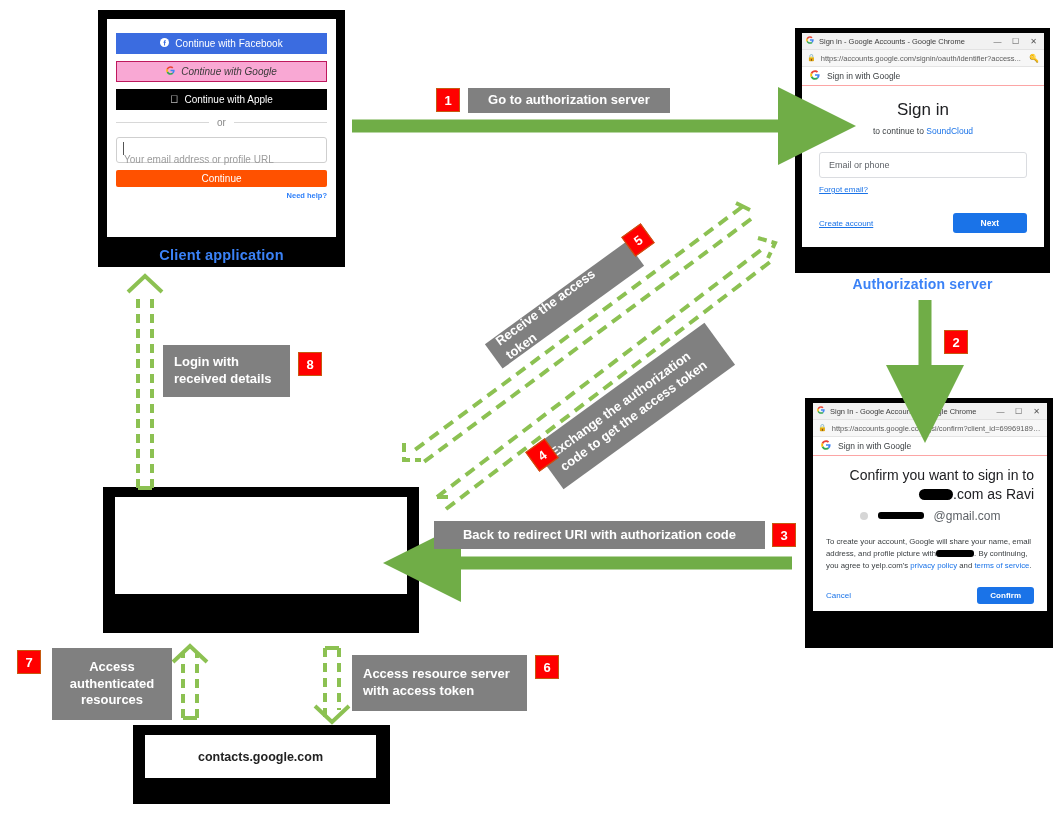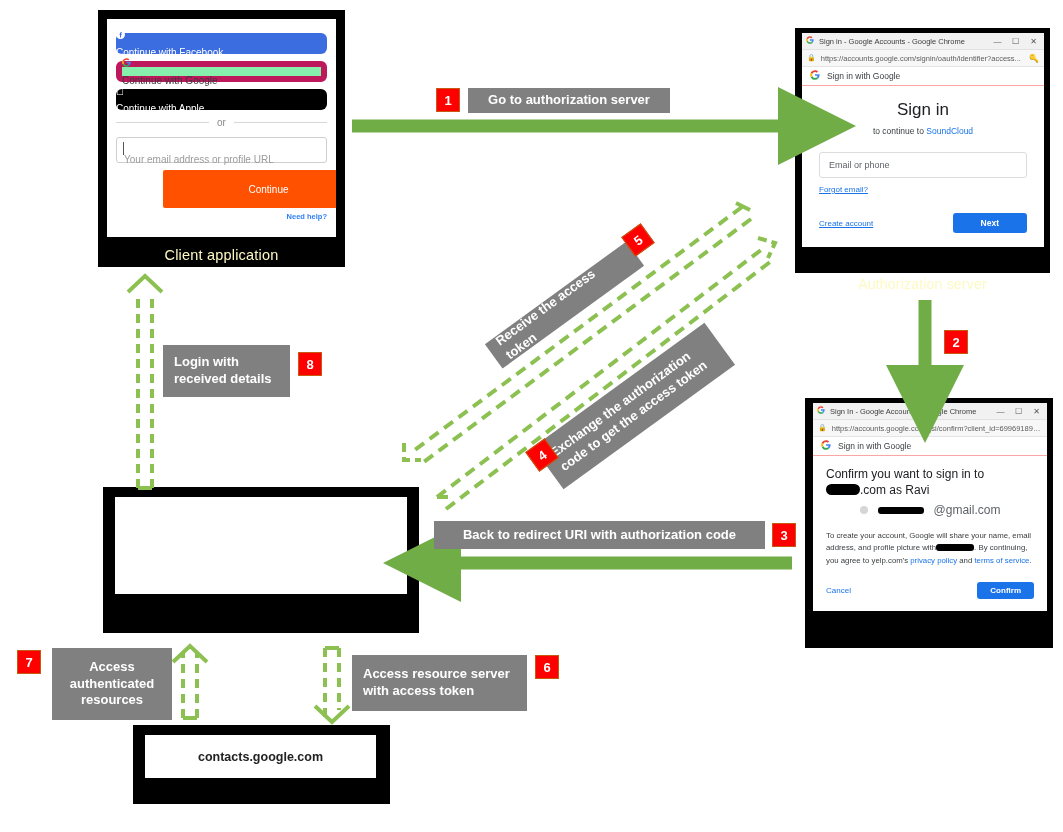--- a/index.html
+++ b/index.html
@@ -13,64 +13,63 @@
   .stage { position: absolute; inset: 0; }
 
   
   .panel { position: absolute; background: #000000; }
   .panel-inner {
     position: absolute; background: #ffffff;
     overflow: hidden;
   }
   .panel-caption {
     position: absolute;
-    color: #fef9c3; font-weight: normal;
+    color: #3b82f6; font-weight: bold;
     text-align: center;
     left: 0; right: 0;
     letter-spacing: .2px;
   }
 
   
   #client-app { left: 98px; top: 10px; width: 247px; height: 257px; }
   #client-app .panel-inner { left: 9px; top: 9px; width: 229px; height: 218px; }
   #client-app .panel-caption { top: 237px; font-size: 14.5px; }
 
   .ca-body { padding: 14px 9px 6px 9px; }
   .oauth-btn {
-    display: flex; justify-content: center;
+    display: flex; align-items: center; justify-content: center;
     gap: 6px;
     height: 21px; width: 100%;
-    font-size: 10px; border-radius: 6px;
+    font-size: 10px; border-radius: 0;
     margin-bottom: 7px;
-    flex-direction: column;
   }
   .oauth-btn.fb { background: #3b6ce0; color: #fff; }
-  .oauth-btn.google { background: #86efac; color: #3a3a3a; border: 6px solid #be185d; }
+  .oauth-btn.google { background: #f9a8d4; color: #3a3a3a; border: 1px solid #be185d; font-style: italic; }
   .oauth-btn.apple { background: #000; color: #fff; }
   .btn-glyph { font-size: 11px; line-height: 1; display: inline-block; }
   .or-row {
     display: flex; align-items: center; gap: 8px;
     margin: 4px 0 9px 0; color: #8a8a8a; font-size: 10px;
   }
   .or-row::before, .or-row::after {
     content: ""; flex: 1; height: 1px; background: #d8d8d8;
   }
   .ca-input {
     width: 100%; height: 22px; border: 1px solid #cfcfcf; border-radius: 3px;
     font-size: 10px; color: #9b9b9b; padding: 12px 7px; line-height: 20px;
     background: #fff; margin-bottom: 7px; position: relative;
   }
   .ca-input::before {
     content: ""; position: absolute; left: 6px; top: 4px;
     width: 1px; height: 13px; background: #555;
   }
   .continue-btn {
-    width: 100%; height: 38px; background: #ff5100; color: #fff;
+    width: 100%; height: 17px; background: #ff5100; color: #fff;
     font-size: 10px; display: flex; align-items: center; justify-content: center;
-    border-radius: 2px; margin-bottom: 4px; margin-left: 47px;
+    border-radius: 2px; margin-bottom: 4px;
   }
   .need-help {
     text-align: right; font-size: 7.5px; color: #2d7ff9; font-weight: bold;
   }
 
   
   #client-backend { left: 103px; top: 487px; width: 316px; height: 146px; }
   #client-backend .panel-inner { left: 12px; top: 10px; width: 292px; height: 97px; }
 
   
@@ -129,21 +128,21 @@
     margin-top: 17px;
   }
   .gsi-btn {
     background: #1a73e8; color: #fff; font-size: 8.5px; font-weight: bold;
     border-radius: 3px; padding: 5px 28px;
   }
 
   
   .consent-body { padding: 10px 13px 8px 13px; }
   .consent-head {
-    text-align: left; font-size: 12px; color: #202124; line-height: 1.35;
+    text-align: right; font-size: 14px; color: #202124; line-height: 1.35;
   }
   .redact { display: inline-block; background: #000; border-radius: 7px;
             width: 34px; height: 11px; vertical-align: -1px; }
   .redact.sm { width: 46px; height: 7px; border-radius: 3px; vertical-align: -1px; }
   .redact.tiny { width: 38px; height: 7px; border-radius: 3px; vertical-align: -1px; }
   .consent-email {
     text-align: center; font-size: 12px; color: #5f6368; margin-top: 5px;
     display: flex; align-items: center; justify-content: center; gap: 10px;
   }
   .consent-avatar {

